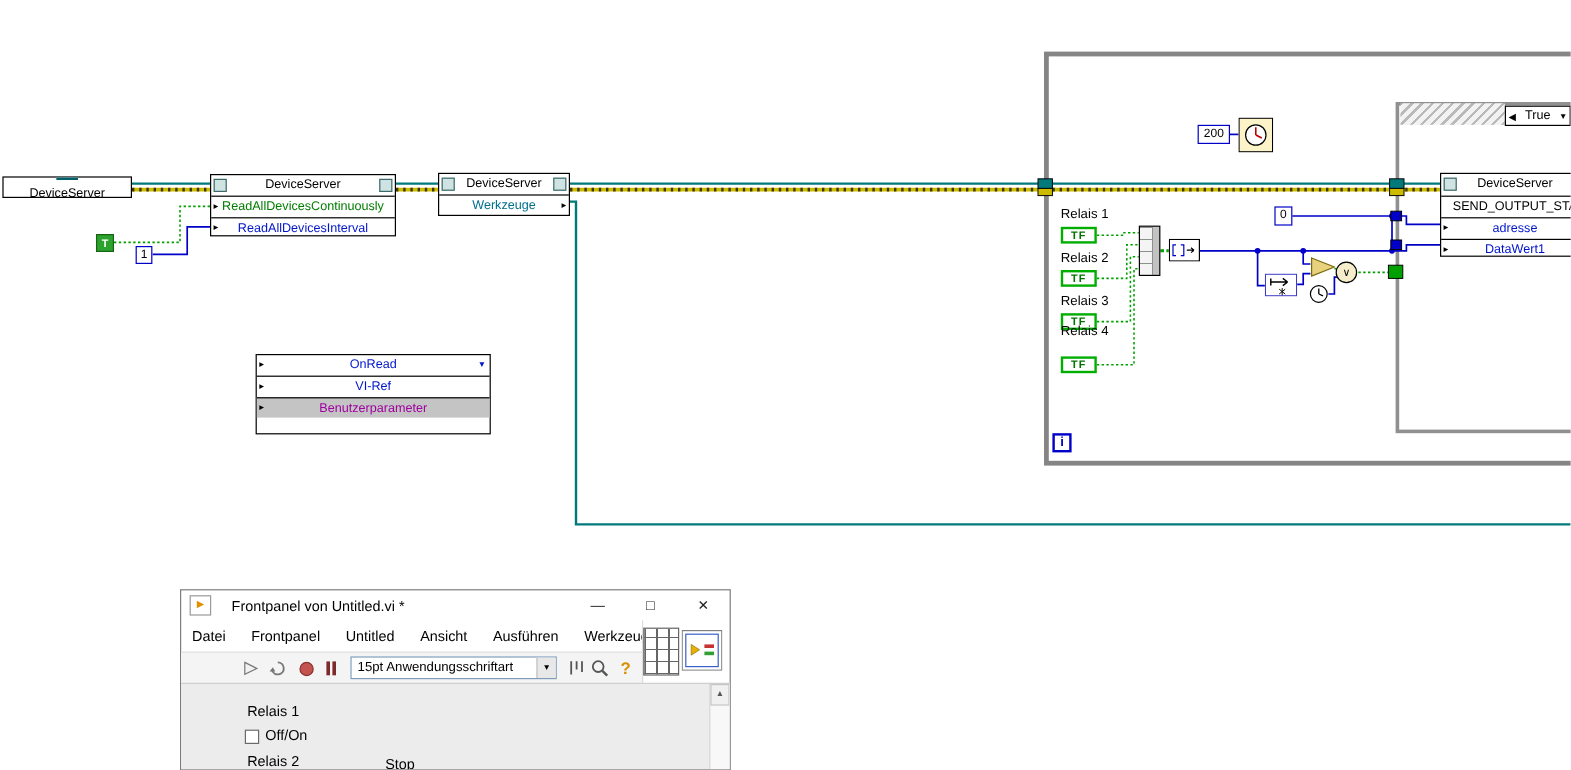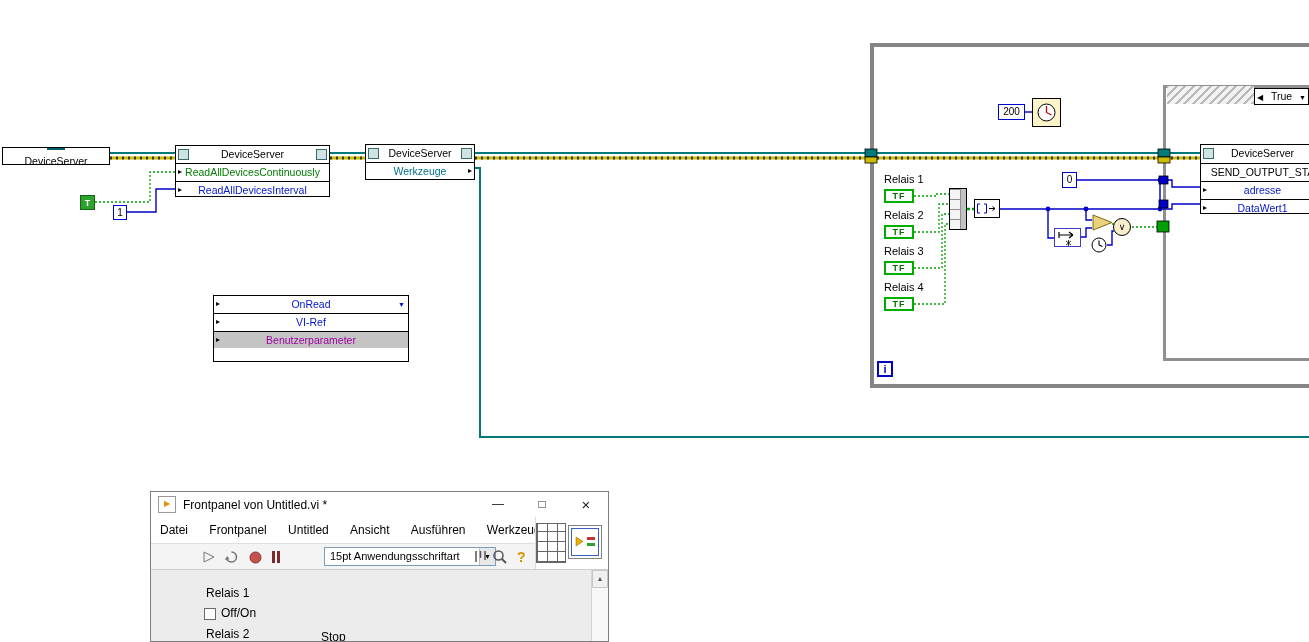--- a/index.html
+++ b/index.html
@@ -64,31 +64,31 @@
        linear-gradient(90deg,transparent 0 10px,#8f8f8f 10px 11px,#c2c2c2 11px 16px),
        repeating-linear-gradient(0deg,#f4f4f4 0 9px,#8f8f8f 9px 10px);}
   .or-gate{left:1113px;top:218px;width:18px;height:18px;border:1px solid #000;border-radius:50%;
            background:#f6eecb;font-size:9px;line-height:16px;text-align:center;box-sizing:border-box;}
   
   .fp{position:absolute;left:150px;top:491px;width:459px;height:151px;background:#fff;
       border:1px solid #7d7d7d;z-index:20;box-sizing:border-box;font-size:12px;}
   .fp-title{height:25px;display:flex;align-items:center;padding-left:7px;}
   .fp-appicon{width:16px;height:15px;border:1px solid #9a9a9a;background:#fff;
               font-size:8px;line-height:14px;text-align:center;color:#e09000;flex:0 0 auto;}
-  .fp-title-text{margin-left:7px;flex:1 1 auto;white-space:nowrap;overflow:hidden;}
+  .fp-title-text{margin-left:17px;flex:1 1 auto;white-space:nowrap;overflow:hidden;}
   .fp-btn{width:44px;height:25px;text-align:center;line-height:25px;font-size:12px;color:#222;flex:0 0 auto;}
   .fp-btn.close{font-size:15px;}
   .fp-menu{position:absolute;left:0;top:25px;height:26px;right:72px;line-height:26px;
            white-space:nowrap;overflow:hidden;}
   .fp-menu span{display:inline-block;padding:0 9px;font-size:12px;}
   .fp-toolbar{position:absolute;left:0;top:51px;height:26px;right:72px;background:#f4f4f4;
               border-top:1px solid #e0e0e0;}
   .tb-i{position:absolute;top:5px;}
   .fp-fontbox{position:absolute;left:141px;top:3px;width:172px;height:19px;border:1px solid #7f9db9;
-              background:#fff;font-size:11px;line-height:17px;padding-left:5px;box-sizing:border-box;margin-left:32px;}
+              background:#fff;font-size:11px;line-height:17px;padding-left:5px;box-sizing:border-box;}
   .fp-fontdd{position:absolute;right:0;top:0;width:15px;height:100%;border-left:1px solid #c0c0c0;
              background:#e8e8e8;font-size:7px;text-align:center;line-height:17px;}
   .fp-help{color:#d89000;font-weight:bold;font-size:14px;line-height:16px;}
   .fp-iconpane{position:absolute;right:0;top:25px;width:72px;height:52px;display:flex;align-items:center;
                border-left:1px solid #dcdcdc;}
   .fp-grid{width:30px;height:40px;border:1px solid #666;box-sizing:border-box;background:
       repeating-linear-gradient(0deg,#666 0 1px,transparent 1px 10px),
       repeating-linear-gradient(90deg,#666 0 1px,transparent 1px 10px),#fff;}
   .fp-panel{position:absolute;left:0;top:77px;right:0;bottom:0;background:#ececec;
             border-top:1px solid #cfcfcf;overflow:hidden;}
@@ -221,21 +221,21 @@
       <path d="M14.5 14.5 V8 M14.5 14.5 L19.5 17" stroke="#c00000" stroke-width="1.3" fill="none"></path>
     </svg>
   </div>
 
   <div class="relais-label" style="left:884px;top:173px;">Relais 1</div>
   <div class="tf" style="left:884px;top:189px;">TF</div>
   <div class="relais-label" style="left:884px;top:209px;">Relais 2</div>
   <div class="tf" style="left:884px;top:225px;">TF</div>
   <div class="relais-label" style="left:884px;top:245px;">Relais 3</div>
   <div class="tf" style="left:884px;top:261px;">TF</div>
-  <div class="relais-label" style="left:884px;top:281px;">Relais 4</div>
+  <div class="relais-label" style="left:884px;top:270px;">Relais 4</div>
   <div class="tf" style="left:884px;top:297px;">TF</div>
 
   <div class="mini build-array"></div>
   <div class="mini" style="left:974px;top:199px;">
     <svg width="26" height="19">
       <rect x="0.5" y="0.5" width="25" height="18" fill="#fff" stroke="#000"></rect>
       <path d="M6 5 h-2.5 v9 h2.5 M10 5 h2.5 v9 h-2.5" stroke="#0000c8" fill="none" stroke-width="1"></path>
       <path d="M15 9.5 h6 M21 9.5 l-2.5 -2 M21 9.5 l-2.5 2" stroke="#000" fill="none" stroke-width="1"></path>
     </svg>
   </div>

